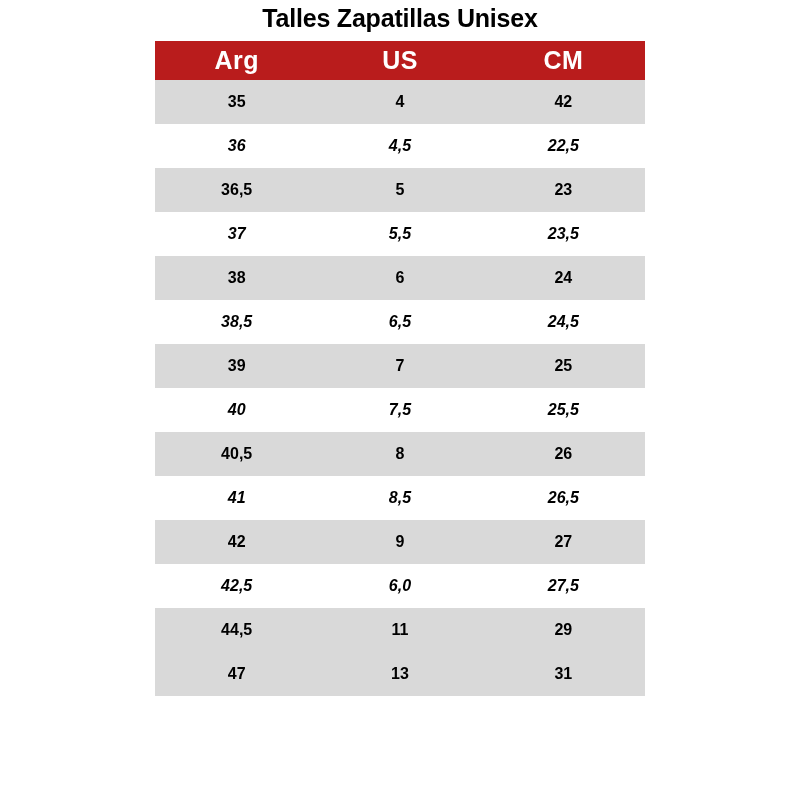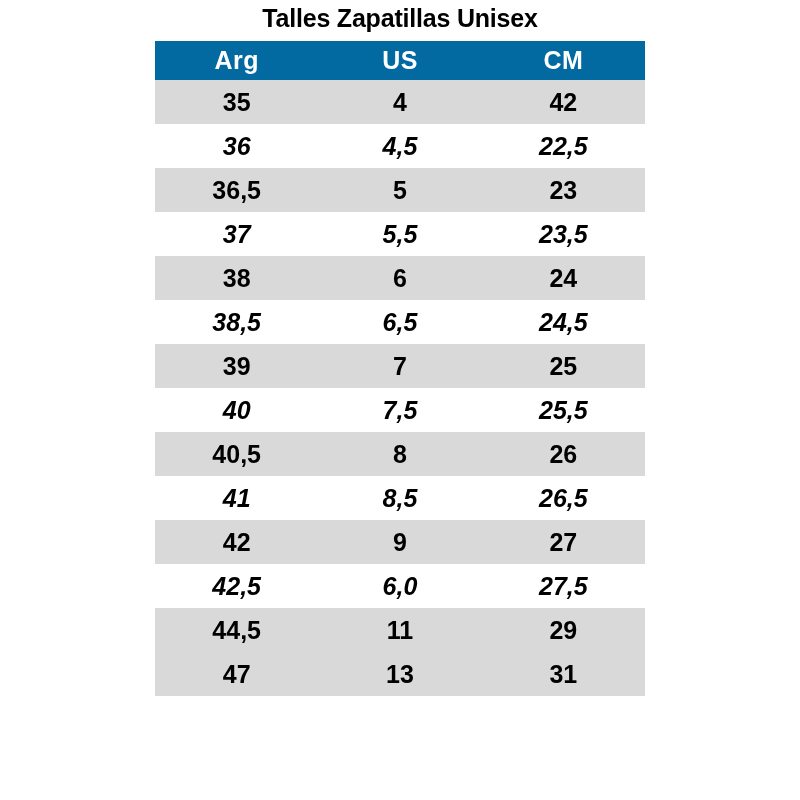--- a/index.html
+++ b/index.html
@@ -32,31 +32,31 @@
   .table-wrap {
     width: 490px;
     margin: 0 auto;
   }
   table.size-table {
     width: 100%;
     border-collapse: collapse;
     table-layout: fixed;
   }
   table.size-table th {
-    background: #0369a1;
+    background: #b91c1c;
     color: #ffffff;
     font-size: 25px;
     font-weight: bold;
     height: 37px;
     text-align: center;
     vertical-align: middle;
     letter-spacing: 0.5px;
   }
   table.size-table td {
-    font-size: 25px;
+    font-size: 16px;
     font-weight: bold;
     height: 42px;
     text-align: center;
     vertical-align: middle;
     color: #000000;
   }
   table.size-table tr.row-odd td {
     background: #d9d9d9;
   }
   table.size-table tr.row-even td {

